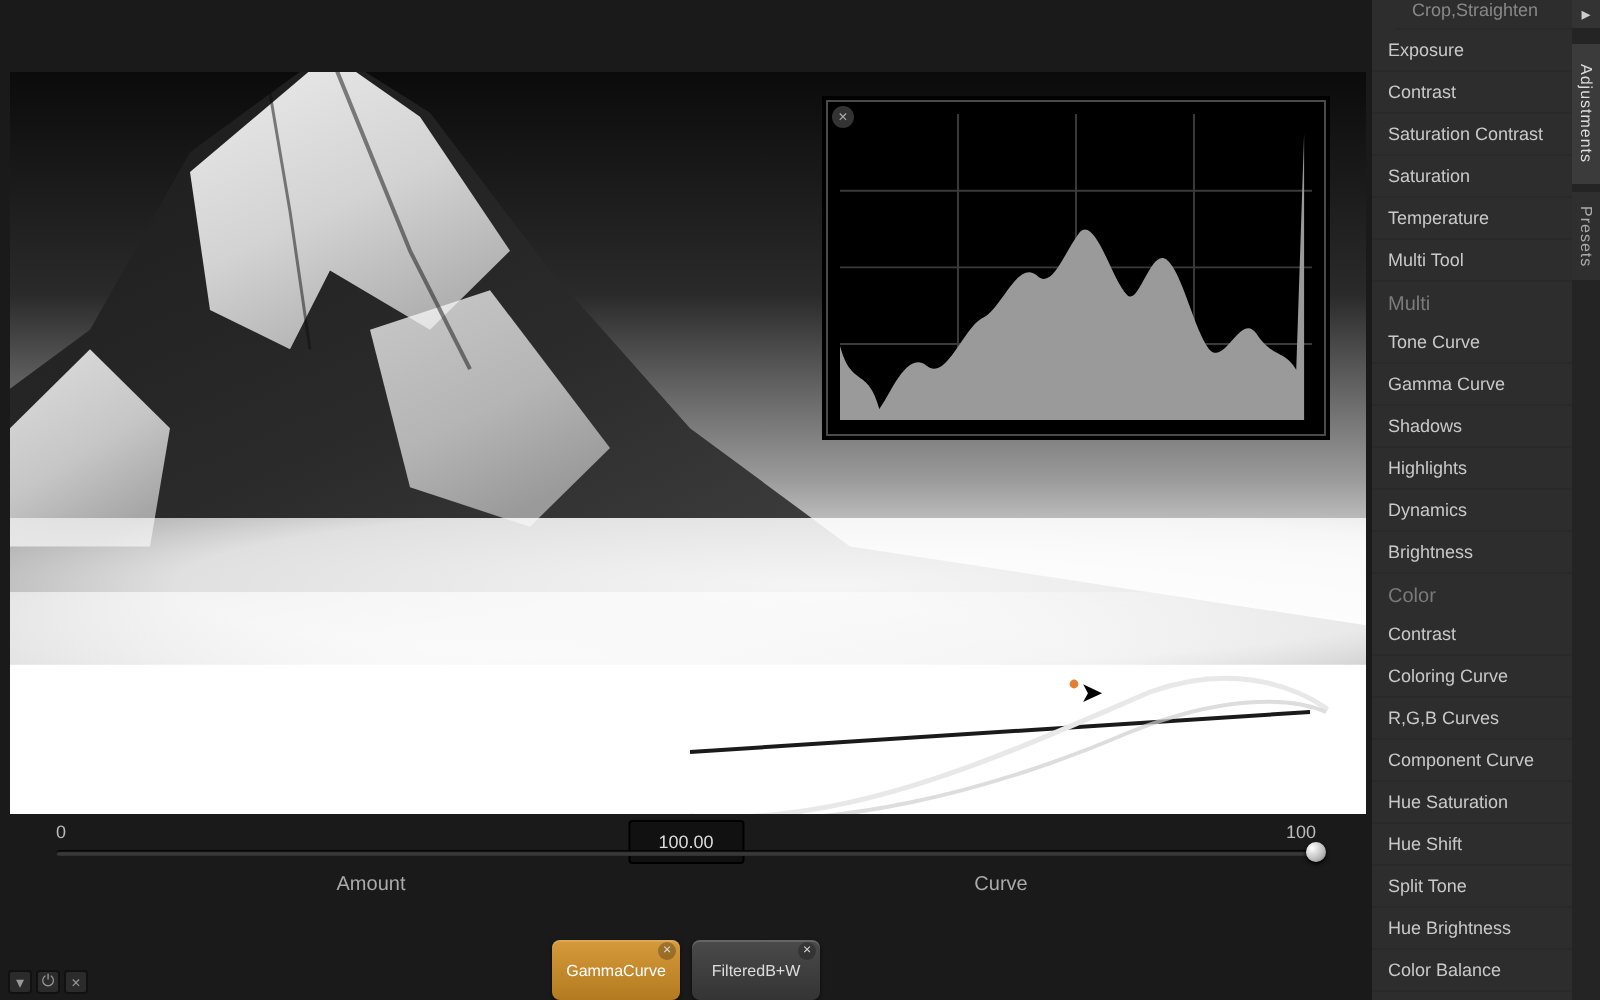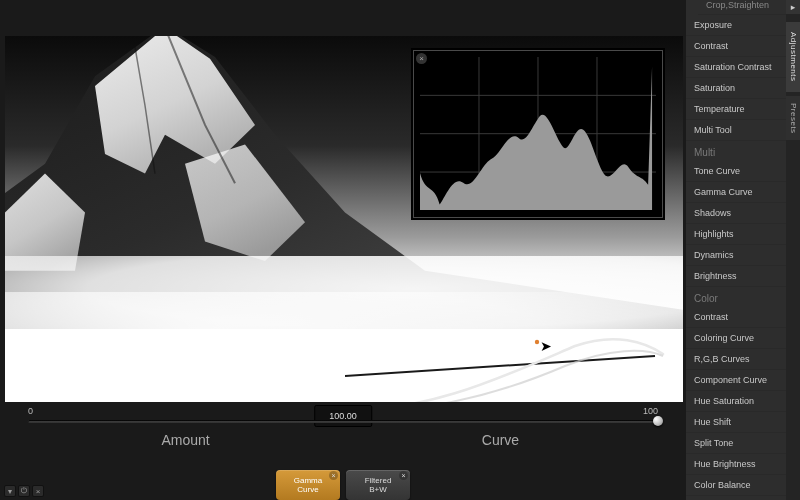--- a/index.html
+++ b/index.html
@@ -20,26 +20,26 @@
   .curve-overlay { position:absolute; left:340px; top:300px; width:320px; height:80px; pointer-events:none; }
   .cursor-arrow { position:absolute; color:#000; font-size:14px; }
   
   .controls { padding: 4px 10px 0 10px; }
   .slider-row { position:relative; height:20px; margin: 0 18px; }
   .slider-track { position:absolute; left:0; right:0; top:14px; height:3px; background:linear-gradient(#555,#2d2d2d); border-radius:2px; box-shadow: inset 0 1px 1px #000; }
   .slider-knob { position:absolute; top:10px; width:10px; height:10px; border-radius:50%; background:radial-gradient(circle at 30% 30%, #fff, #bbb 60%, #777); box-shadow:0 1px 2px #000; }
   .slider-min,.slider-max { position:absolute; top:0; font-size:9px; color:#bbb; }
   .slider-min{left:0} .slider-max{right:0}
   .slider-val { position:absolute; left:50%; transform:translateX(-50%); top:-1px; background:#111; border:1px solid #000; padding:5px 14px; font-size:9px; color:#ddd; border-radius:2px;}
-  .labels-row { display:flex; margin:6px 18px 0 18px; font-size:14px; color:#aaa;}
+  .labels-row { display:flex; margin:6px 18px 0 18px; font-size:10px; color:#aaa;}
   .labels-row > div:first-child { flex:0 0 50%; text-align:center;}
   .labels-row > div:last-child { flex:0 0 50%; text-align:center;}
   
   .chips { display:flex; justify-content:center; gap:6px; margin-top:22px; }
-  .chip { position:relative; width:64px; height:30px; border-radius:4px; display:flex; flex-direction:column; align-items:center; justify-content:center; font-size:8px; line-height:9px; text-align:center; cursor:pointer; box-shadow: inset 0 1px 0 rgba(255,255,255,0.15), 0 1px 2px rgba(0,0,0,0.6);}
+  .chip { position:relative; width:64px; height:30px; border-radius:4px; display:flex; flex-direction:row; align-items:center; justify-content:center; font-size:8px; line-height:9px; text-align:center; cursor:pointer; box-shadow: inset 0 1px 0 rgba(255,255,255,0.15), 0 1px 2px rgba(0,0,0,0.6);}
   .chip.active { background: linear-gradient(#d59a3a,#b37a20); color:#fff; }
   .chip.inactive { background: linear-gradient(#4a4a4a,#343434); color:#ddd; }
   .chip .x { position:absolute; top:1px; right:2px; width:9px; height:9px; border-radius:50%; background:rgba(0,0,0,0.25); color:#ddd; font-size:7px; line-height:9px; text-align:center;}
   
   .footer { position:absolute; left:4px; bottom:3px; display:flex; gap:2px; }
   .ft { width:12px; height:12px; background:#2b2b2b; border:1px solid #111; display:flex; align-items:center; justify-content:center; color:#999; font-size:8px; cursor:pointer; border-radius:2px;}
   
   .panel { flex: 0 0 100px; background:#2d2d2d; display:flex; flex-direction:column; font-size:9px; position:relative; }
   .panel-scroll { flex:1; overflow:hidden; }
   .panel-item { padding:5px 8px; color:#c9c9c9; cursor:pointer; border-bottom:1px solid rgba(0,0,0,0.08);}

